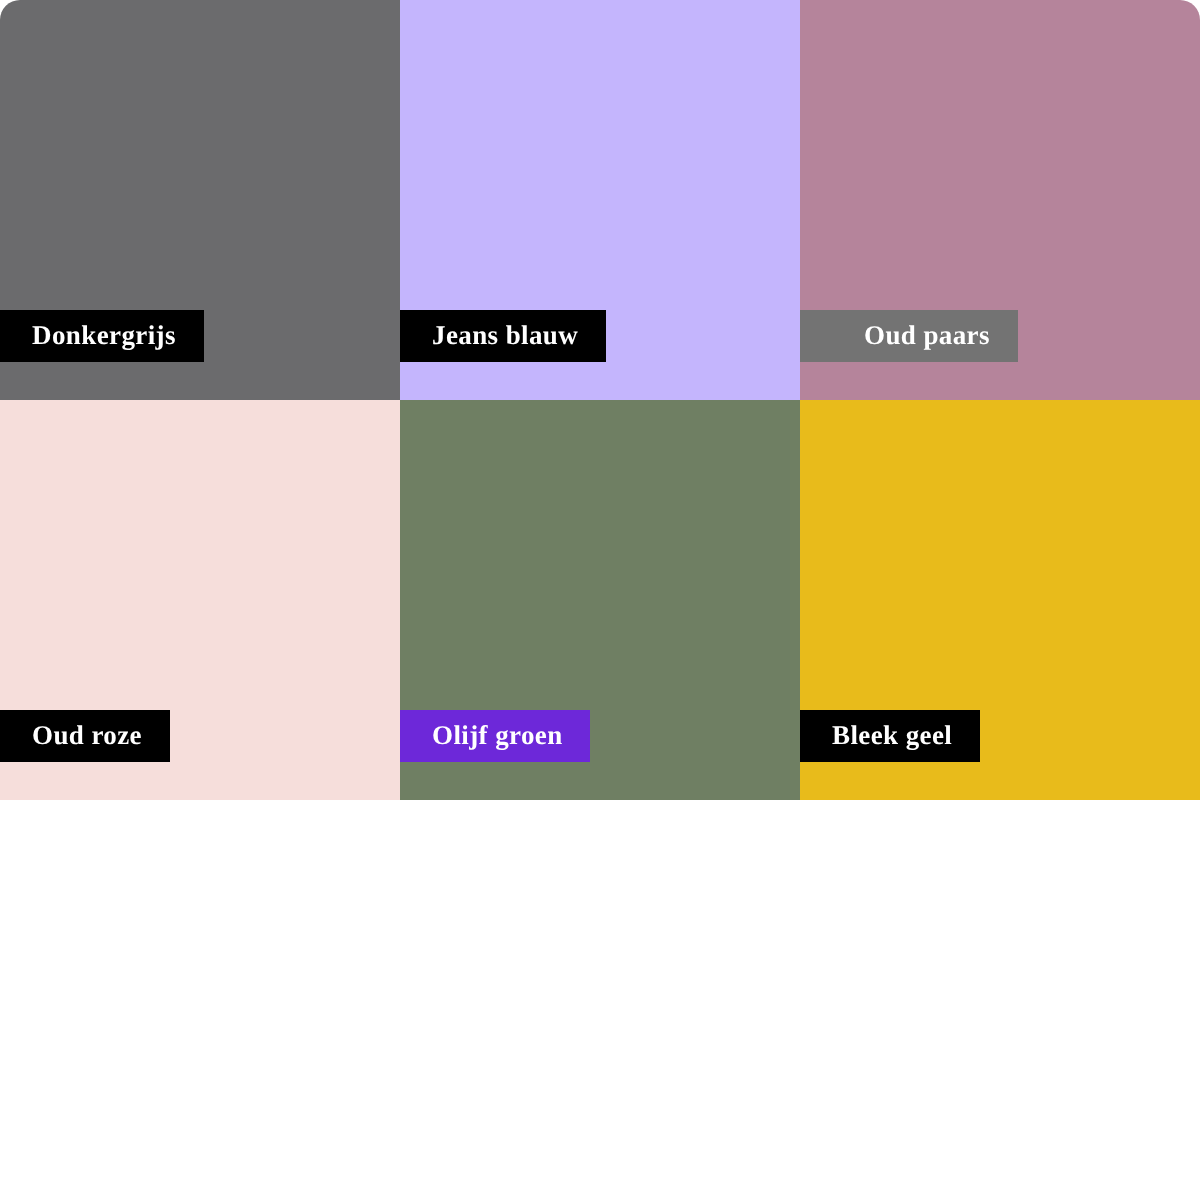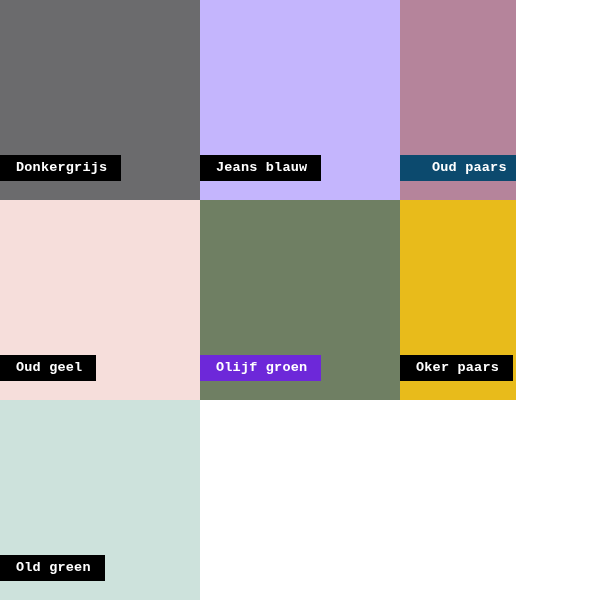--- a/index.html
+++ b/index.html
@@ -2,27 +2,28 @@
 <html><head>
 <meta charset="utf-8">
 <style>
   html, body {
     margin: 0;
     padding: 0;
     background: #ffffff;
   }
   #palette-grid {
     position: relative;
-    width: 516px;
+    width: 600px;
     height: 600px;
     display: grid;
     grid-template-columns: repeat(3, 200px);
     grid-template-rows: repeat(3, 200px);
     overflow: hidden;
-    font-family: Liberation Mono, monospace;
+    font-family: Liberation Serif, serif;
+    border-radius: 10px;
   }
   .swatch {
     position: relative;
     width: 200px;
     height: 200px;
     box-sizing: border-box;
   }
   .swatch-label {
     position: absolute;
     left: 0;
@@ -44,27 +45,24 @@
 <body>
 
 <div id="palette-grid">
     <div class="swatch" style="background: rgb(107, 107, 109);">
       <span class="swatch-label" style="background: rgb(0, 0, 0); color: rgb(255, 255, 255);">Donkergrijs</span>
     </div>
     <div class="swatch" style="background: #c4b5fd;">
       <span class="swatch-label" style="background: rgb(0, 0, 0); color: rgb(255, 255, 255);">Jeans blauw</span>
     </div>
     <div class="swatch" style="background: rgb(181, 132, 155);">
-      <span class="swatch-label" style="background: #0c4a6e; color: rgb(255, 255, 255); padding-left: 32px;">Oud paars</span>
+      <span class="swatch-label" style="background: #737373; color: rgb(255, 255, 255); padding-left: 32px;">Oud paars</span>
     </div>
     <div class="swatch" style="background: rgb(246, 222, 219);">
-      <span class="swatch-label" style="background: rgb(0, 0, 0); color: rgb(255, 255, 255);">Oud geel</span>
+      <span class="swatch-label" style="background: rgb(0, 0, 0); color: rgb(255, 255, 255);">Oud roze</span>
     </div>
     <div class="swatch" style="background: rgb(111, 127, 99);">
       <span class="swatch-label" style="background: #6d28d9; color: rgb(255, 255, 255);">Olijf groen</span>
     </div>
     <div class="swatch" style="background: rgb(232, 187, 27);">
-      <span class="swatch-label" style="background: rgb(0, 0, 0); color: rgb(255, 255, 255);">Oker paars</span>
-    </div>
-    <div class="swatch" style="background: rgb(205, 226, 220);">
-      <span class="swatch-label" style="background: rgb(0, 0, 0); color: rgb(255, 255, 255);">Old green</span>
+      <span class="swatch-label" style="background: rgb(0, 0, 0); color: rgb(255, 255, 255);">Bleek geel</span>
     </div>
   </div>
 
 </body></html>

